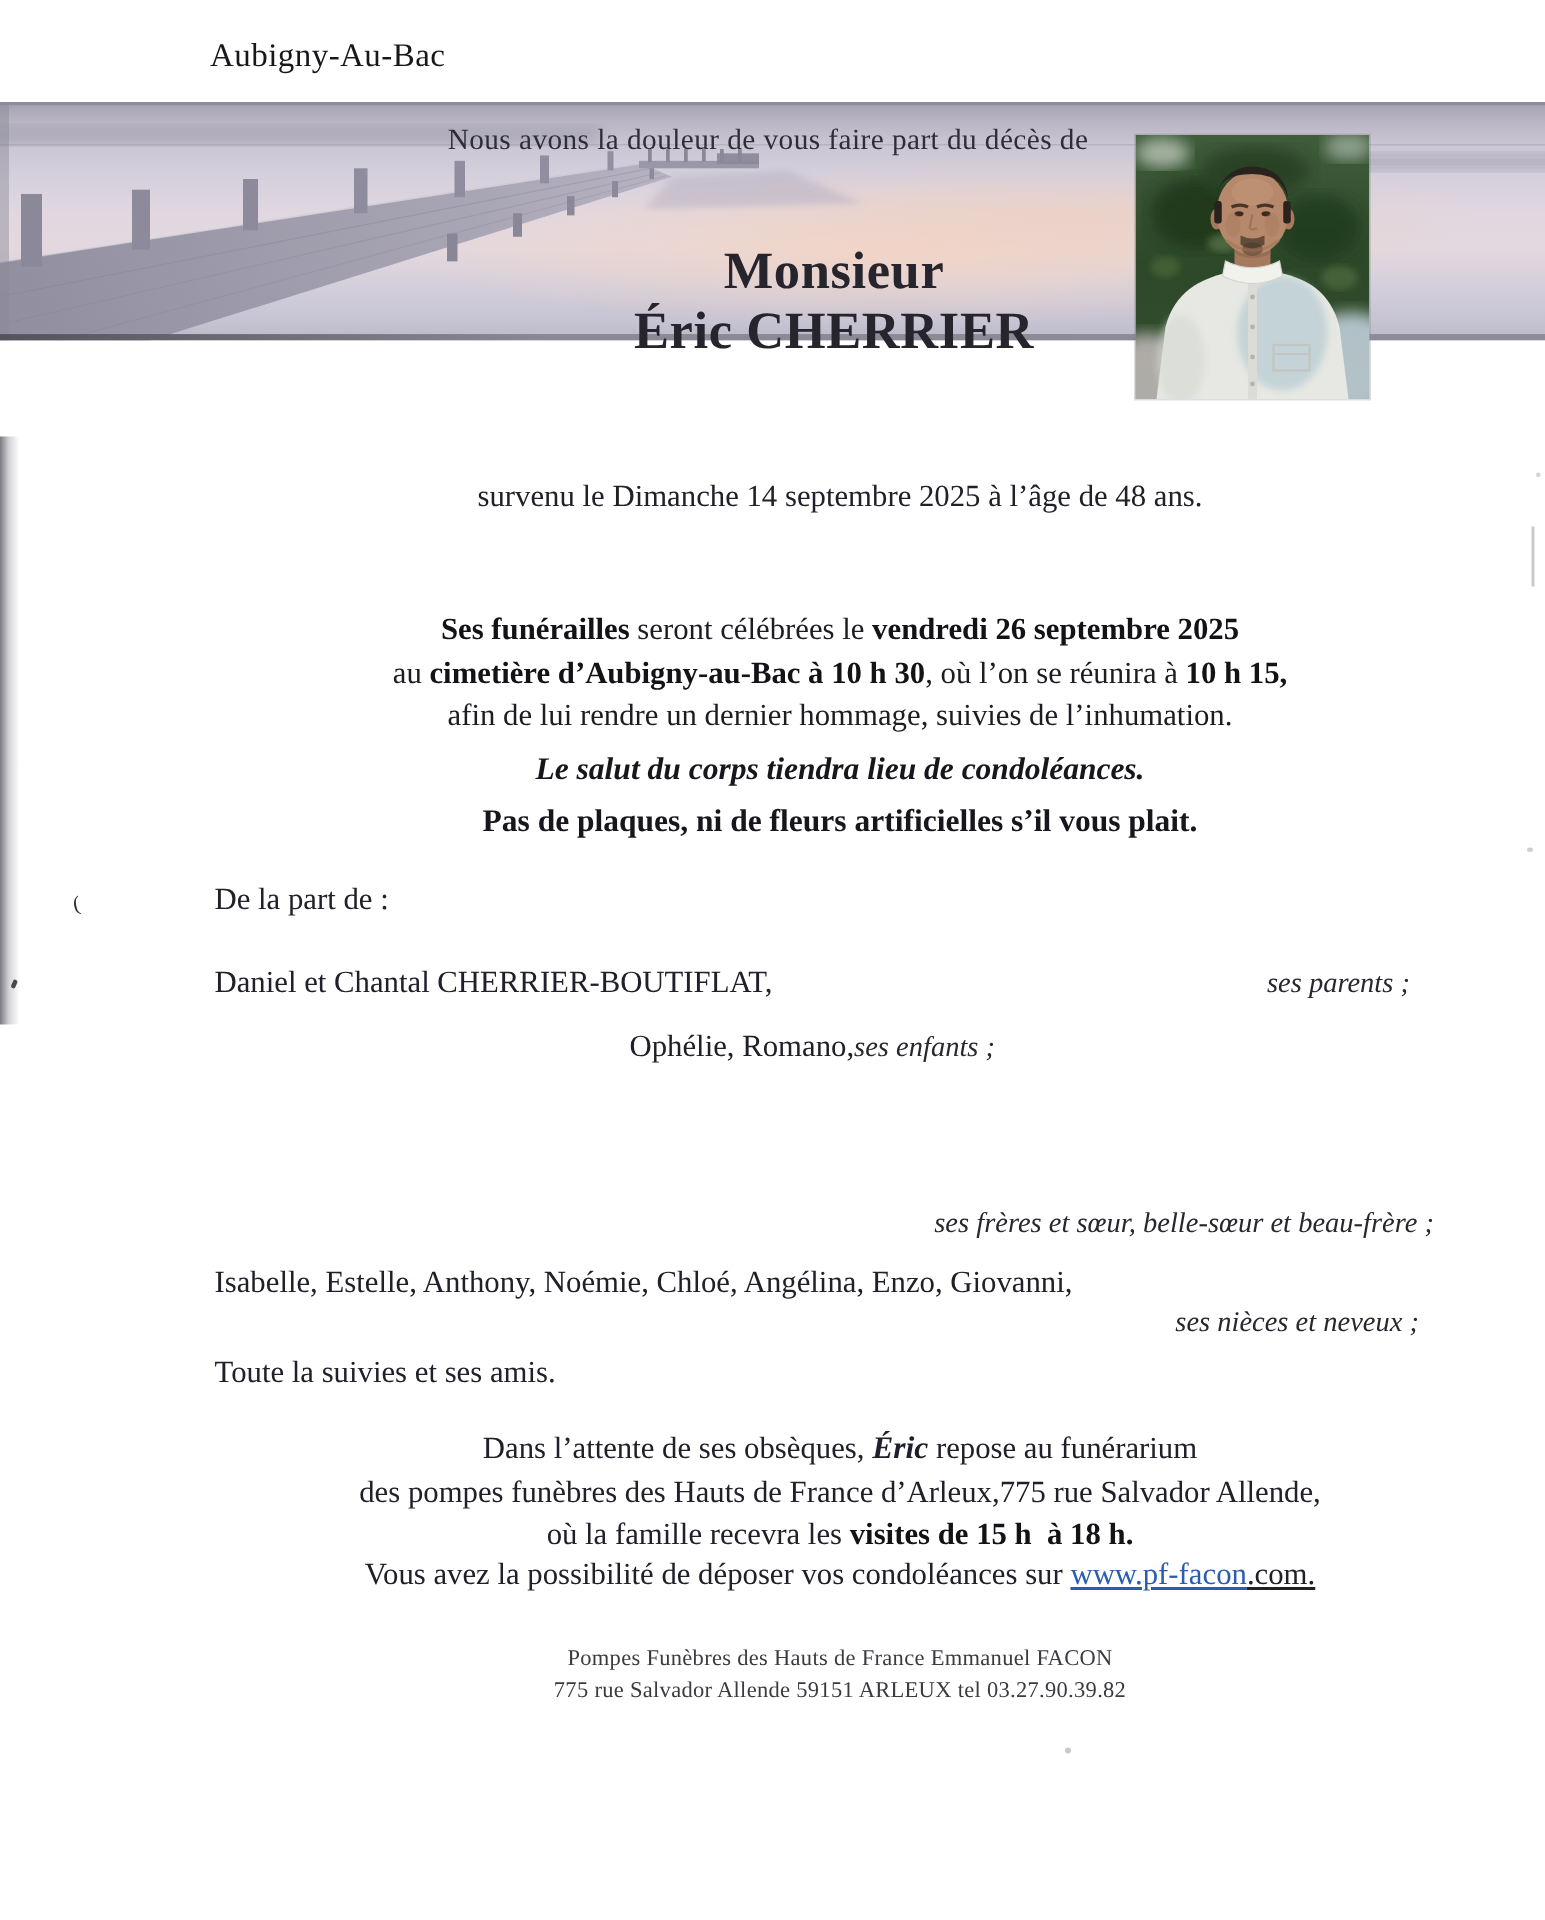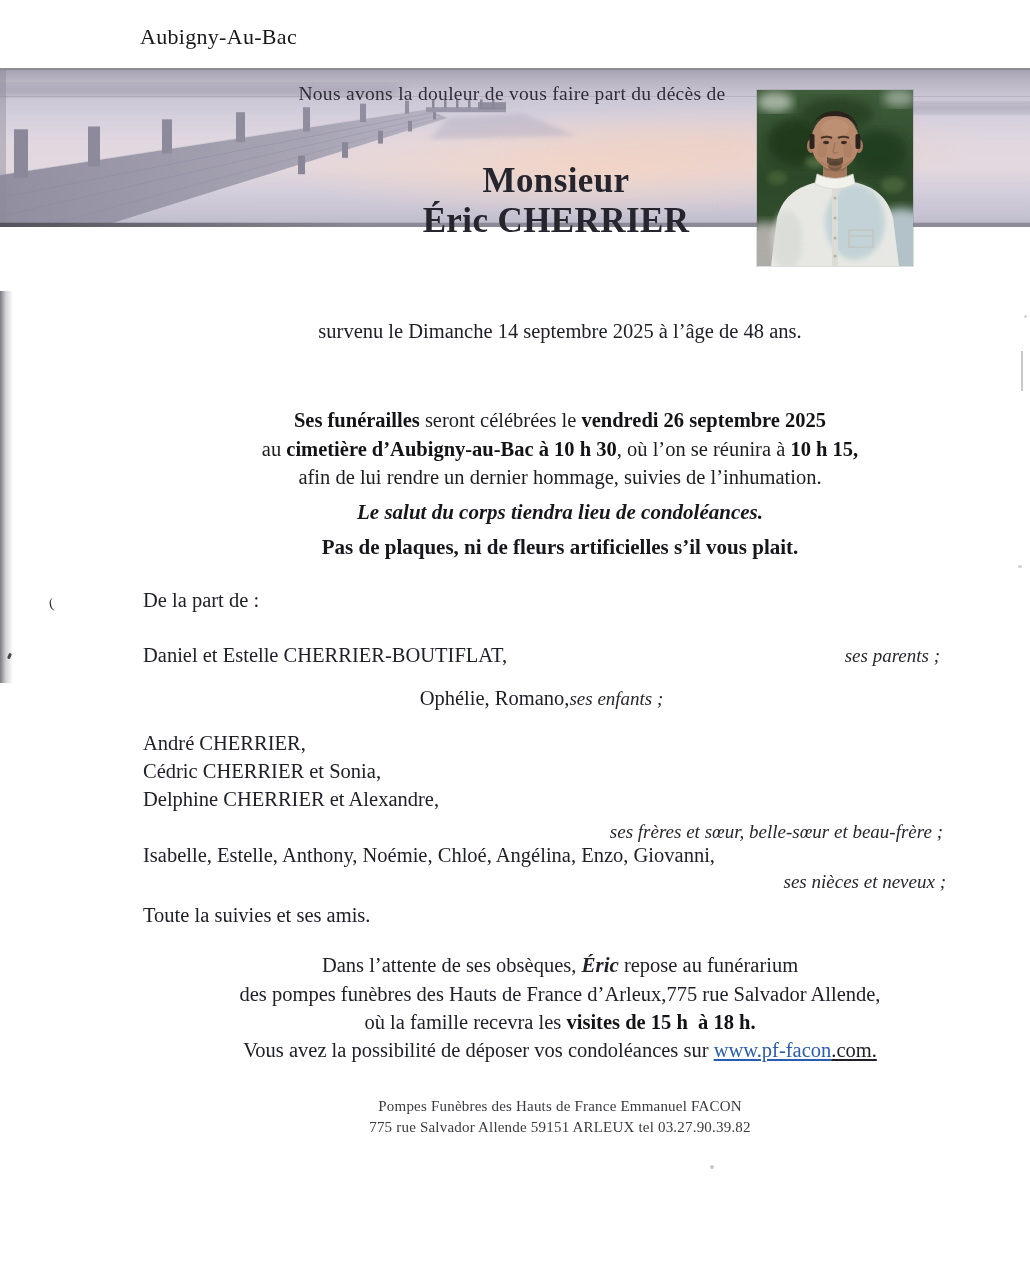--- a/index.html
+++ b/index.html
@@ -29,21 +29,21 @@
   .plaques{top:535px;font-size:21px;font-weight:bold;color:#16161c;}
   .pre{white-space:pre;}
 
   .depart-heading{left:143px;top:589px;font-size:20.5px;}
   .k-row{position:absolute;left:143px;width:797px;display:flex;justify-content:space-between;align-items:baseline;font-size:20.5px;}
   .k-row .rel{font-style:italic;font-size:19px;color:#27272e;}
   .row-parents{top:644px;}
   .row-children{top:687px;justify-content:center;}
   .siblings{left:143px;top:729px;font-size:20.5px;line-height:28px;}
   .label-right{position:absolute;font-style:italic;font-size:19px;color:#27272e;text-align:right;}
-  .siblings-rel{right:103px;top:805px;margin-top:16px;}
+  .siblings-rel{right:90px;top:805px;}
   .nieces{left:143px;top:844px;font-size:20.5px;}
   .nieces-rel{right:100px;top:871px;}
   .family{left:143px;top:904px;font-size:20.5px;}
 
   .wake{top:951px;font-size:20.5px;line-height:28.5px;}
   .wake .eric{font-weight:bold;font-style:italic;font-size:21px;}
   .wake b{color:#121217;}
 
   .condolences{top:1039px;font-size:20.5px;}
   .condolences .lnk{color:#2a5db0;text-decoration:underline;cursor:pointer;}
@@ -233,33 +233,28 @@
     <div><span>au </span><b>cimetière d’Aubigny-au-Bac à 10 h 30</b><span>, où l’on se réunira à </span><b>10 h 15,</b></div>
     <div>afin de lui rendre un dernier hommage, suivies de l’inhumation.</div>
   </div>
 
   <div class="centered salut">Le salut du corps tiendra lieu de condoléances.</div>
   <div class="centered plaques">Pas de plaques, ni de fleurs artificielles s’il vous plait.</div>
 
   <div class="abs depart-heading">De la part de :</div>
 
   <div class="k-row row-parents">
-    <span>Daniel et Estelle CHERRIER-BOUTIFLAT,</span>
+    <span>Daniel et Chantal CHERRIER-BOUTIFLAT,</span>
     <span class="rel">ses parents ;</span>
   </div>
   <div class="k-row row-children">
     <span>Ophélie, Romano,</span>
     <span class="rel">ses enfants ;</span>
   </div>
 
-  <div class="abs siblings">
-    <div>André CHERRIER,</div>
-    <div>Cédric CHERRIER et Sonia,</div>
-    <div>Delphine CHERRIER et Alexandre,</div>
-  </div>
   <div class="label-right siblings-rel">ses frères et sœur, belle-sœur et beau-frère ;</div>
 
   <div class="abs nieces">Isabelle, Estelle, Anthony, Noémie, Chloé, Angélina, Enzo, Giovanni,</div>
   <div class="label-right nieces-rel">ses nièces et neveux ;</div>
 
   <div class="abs family">Toute la suivies et ses amis.</div>
 
   <div class="centered wake">
     <div><span>Dans l’attente de ses obsèques, </span><span class="eric">Éric</span><span> repose au funérarium</span></div>
     <div>des pompes funèbres des Hauts de France d’Arleux,775 rue Salvador Allende,</div>

